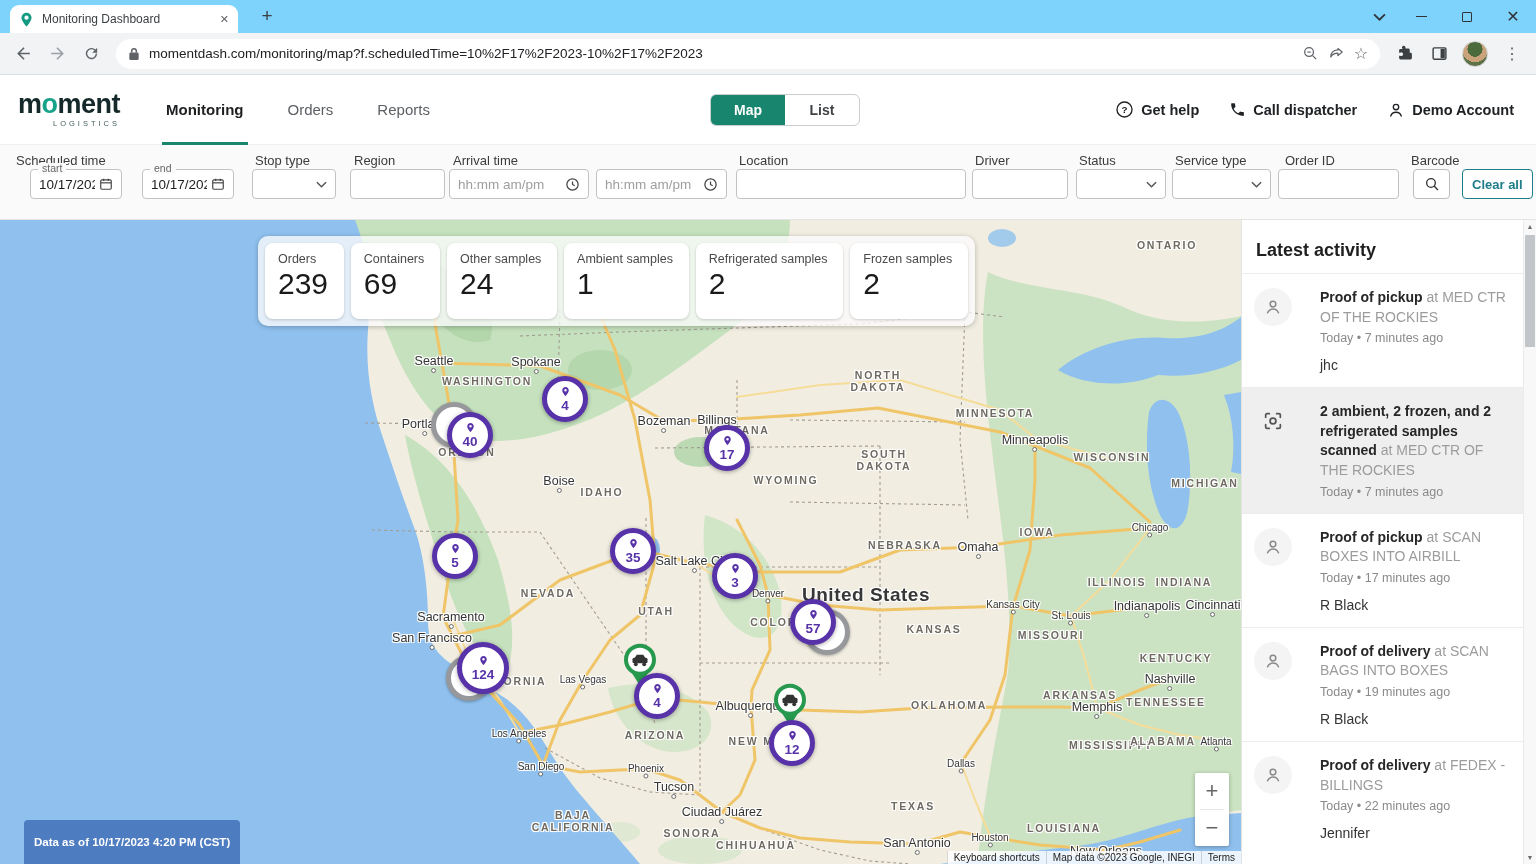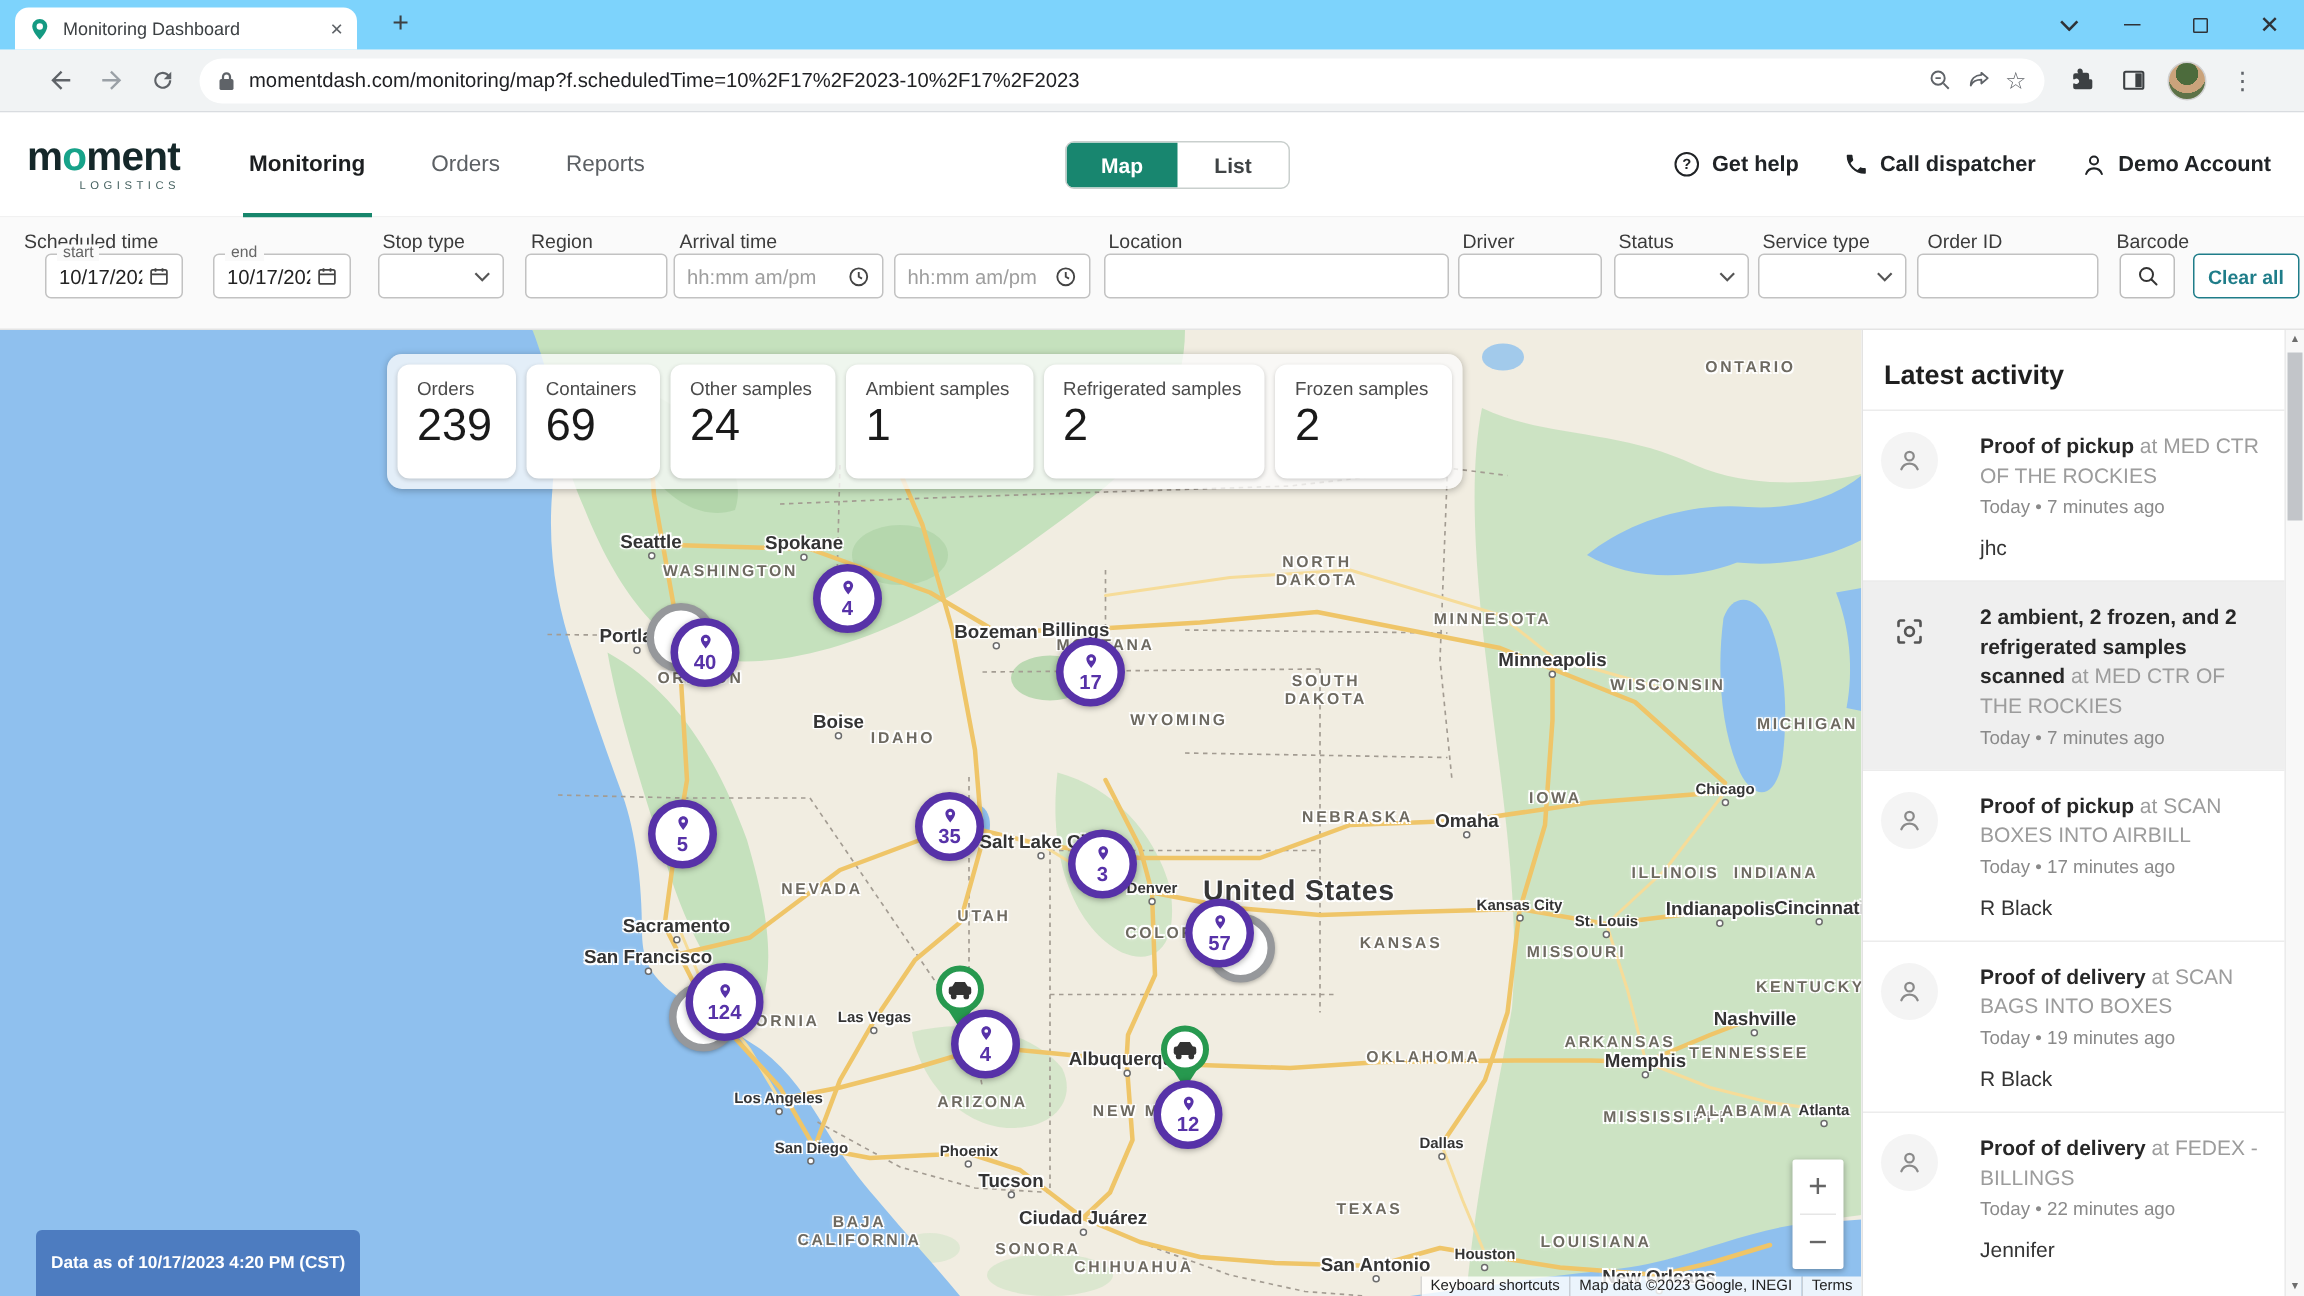--- a/index.html
+++ b/index.html
@@ -11,21 +11,21 @@
   .tab{position:absolute;left:10px;top:5px;width:228px;height:28px;background:#fff;border-radius:9px 9px 0 0;display:flex;align-items:center;padding:0 9px;gap:8px;}
   .tab-title{flex:1;font-size:12px;color:#3c4043;white-space:nowrap;overflow:hidden;}
   .tab-close{font-size:11px;color:#5f6368;cursor:default;}
   .newtab{position:absolute;left:254px;top:3px;font-size:19px;color:#3c4043;width:26px;height:26px;text-align:center;line-height:26px;}
   .wctrls{position:absolute;right:0;top:0;height:33px;display:flex;align-items:center;}
   .wctrl{width:46px;height:33px;display:flex;align-items:center;justify-content:center;color:#2f3237;}
   .tab-chevron{position:absolute;right:150px;top:0;height:33px;display:flex;align-items:center;color:#2f3237;}
   .min-glyph{width:11px;height:0;border-top:1.6px solid #2f3237;}
   .max-glyph{width:10px;height:10px;border:1.6px solid #2f3237;border-radius:1px;}
 
-  .toolbar{height:42px;background:#f1f3f4;border-bottom:1px solid #d9dce0;display:flex;align-items:center;padding:0 25px;gap:4px;}
+  .toolbar{height:42px;background:#f1f3f4;border-bottom:1px solid #d9dce0;display:flex;align-items:center;padding:0 8px;gap:4px;}
   .navbtn{width:30px;height:30px;display:flex;align-items:center;justify-content:center;border-radius:50%;color:#5f6368;}
   .addressbar{flex:1;height:30px;background:#fff;border-radius:15px;display:flex;align-items:center;padding:0 12px;gap:9px;margin:0 6px;}
   .url{flex:1;font-size:13.5px;color:#202124;white-space:nowrap;overflow:hidden;}
   .abicon{display:flex;align-items:center;color:#5f6368;}
   .avatar{width:26px;height:26px;border-radius:50%;background:radial-gradient(circle at 50% 30%,#4c6b3c 0 36%,#caa37b 37% 62%,#5d7247 63%);border:1px solid #d0d0d0;margin:0 4px;}
   .kebab{font-size:16px;color:#5f6368;padding:0 8px;}
 
   
   .appheader{height:70px;background:#fff;display:flex;align-items:center;position:relative;border-bottom:1px solid #f1f1f1;}
   .logo{margin-left:18px;line-height:1;}
@@ -56,21 +56,21 @@
   .clearall{position:absolute;top:24px;left:1462px;height:30px;padding:0 9px;border:1px solid #1f7d89;border-radius:4px;background:#fff;color:#1f7d89;font-size:13px;font-weight:600;display:flex;align-items:center;cursor:pointer;}
 
   
   .content{position:relative;height:644px;}
   .map{position:absolute;left:0;top:0;width:1241px;height:644px;background:#f1ede1;overflow:hidden;}
   .map svg.bg{position:absolute;left:0;top:0;}
   #map-labels,#map-markers{position:absolute;left:0;top:0;width:100%;height:100%;}
   .maplabel{position:absolute;transform:translate(-50%,-50%);white-space:pre-line;text-align:center;
     text-shadow:-1px -1px 0 #fff,1px -1px 0 #fff,-1px 1px 0 #fff,1px 1px 0 #fff,0 0 3px #fff;}
   .lab-state{font-size:10.5px;letter-spacing:1.8px;color:#6e6a61;font-weight:600;}
-  .lab-city{font-size:12.5px;font-weight:700;color:#343434;}
+  .lab-city{font-size:12.5px;font-weight:400;color:#343434;}
   .lab-city.big{font-size:10px;}
   .citydot{position:absolute;left:50%;top:100%;transform:translate(-50%,0);width:5px;height:5px;border:1.5px solid #6b6b6b;background:#fff;border-radius:50%;}
   .lab-country{position:absolute;left:866px;top:375px;transform:translate(-50%,-50%);font-size:19px;font-weight:700;color:#373737;letter-spacing:.5px;
     text-shadow:-1px -1px 0 #fff,1px -1px 0 #fff,-1px 1px 0 #fff,1px 1px 0 #fff;}
   .cluster{position:absolute;width:46px;height:46px;border:5px solid #5732a8;background:#fff;border-radius:50%;
     display:flex;flex-direction:column;align-items:center;justify-content:center;transform:translate(-50%,-50%);
     box-shadow:0 1px 4px rgba(0,0,0,.35);z-index:3;cursor:pointer;}
   .cluster.wide{width:52px;height:52px;}
   .cluster .n{font-size:13.5px;font-weight:700;color:#5732a8;line-height:1;margin-top:-1px;}
   .ghost{position:absolute;width:46px;height:46px;border:5px solid #96989b;background:#fff;border-radius:50%;transform:translate(-50%,-50%);z-index:1;box-shadow:0 1px 3px rgba(0,0,0,.3);}
@@ -427,21 +427,21 @@
         <div class="maplabel lab-state" style="left: 786px; top: 260px;">WYOMING</div>
         <div class="maplabel lab-state" style="left: 1037px; top: 312px;">IOWA</div>
         <div class="maplabel lab-state" style="left: 905px; top: 325px;">NEBRASKA</div>
         <div class="maplabel lab-state" style="left: 548px; top: 373px;">NEVADA</div>
         <div class="maplabel lab-state" style="left: 656px; top: 391px;">UTAH</div>
         <div class="maplabel lab-state" style="left: 788px; top: 402px;">COLORADO</div>
         <div class="maplabel lab-state" style="left: 1117px; top: 362px;">ILLINOIS</div>
         <div class="maplabel lab-state" style="left: 1184px; top: 362px;">INDIANA</div>
         <div class="maplabel lab-state" style="left: 934px; top: 409px;">KANSAS</div>
         <div class="maplabel lab-state" style="left: 1051px; top: 415px;">MISSOURI</div>
-        <div class="maplabel lab-state" style="left: 1207px; top: 438px;">KENTUCKY</div>
+        <div class="maplabel lab-state" style="left: 1176px; top: 438px;">KENTUCKY</div>
         <div class="maplabel lab-state" style="left: 505px; top: 461px;">CALIFORNIA</div>
         <div class="maplabel lab-state" style="left: 655px; top: 515px;">ARIZONA</div>
         <div class="maplabel lab-state" style="left: 772px; top: 521px;">NEW MEXICO</div>
         <div class="maplabel lab-state" style="left: 949px; top: 485px;">OKLAHOMA</div>
         <div class="maplabel lab-state" style="left: 1080px; top: 475px;">ARKANSAS</div>
         <div class="maplabel lab-state" style="left: 1166px; top: 482px;">TENNESSEE</div>
         <div class="maplabel lab-state" style="left: 1110px; top: 525px;">MISSISSIPPI</div>
         <div class="maplabel lab-state" style="left: 1163px; top: 521px;">ALABAMA</div>
         <div class="maplabel lab-state" style="left: 913px; top: 586px;">TEXAS</div>
         <div class="maplabel lab-state" style="left: 1064px; top: 608px;">LOUISIANA</div>

